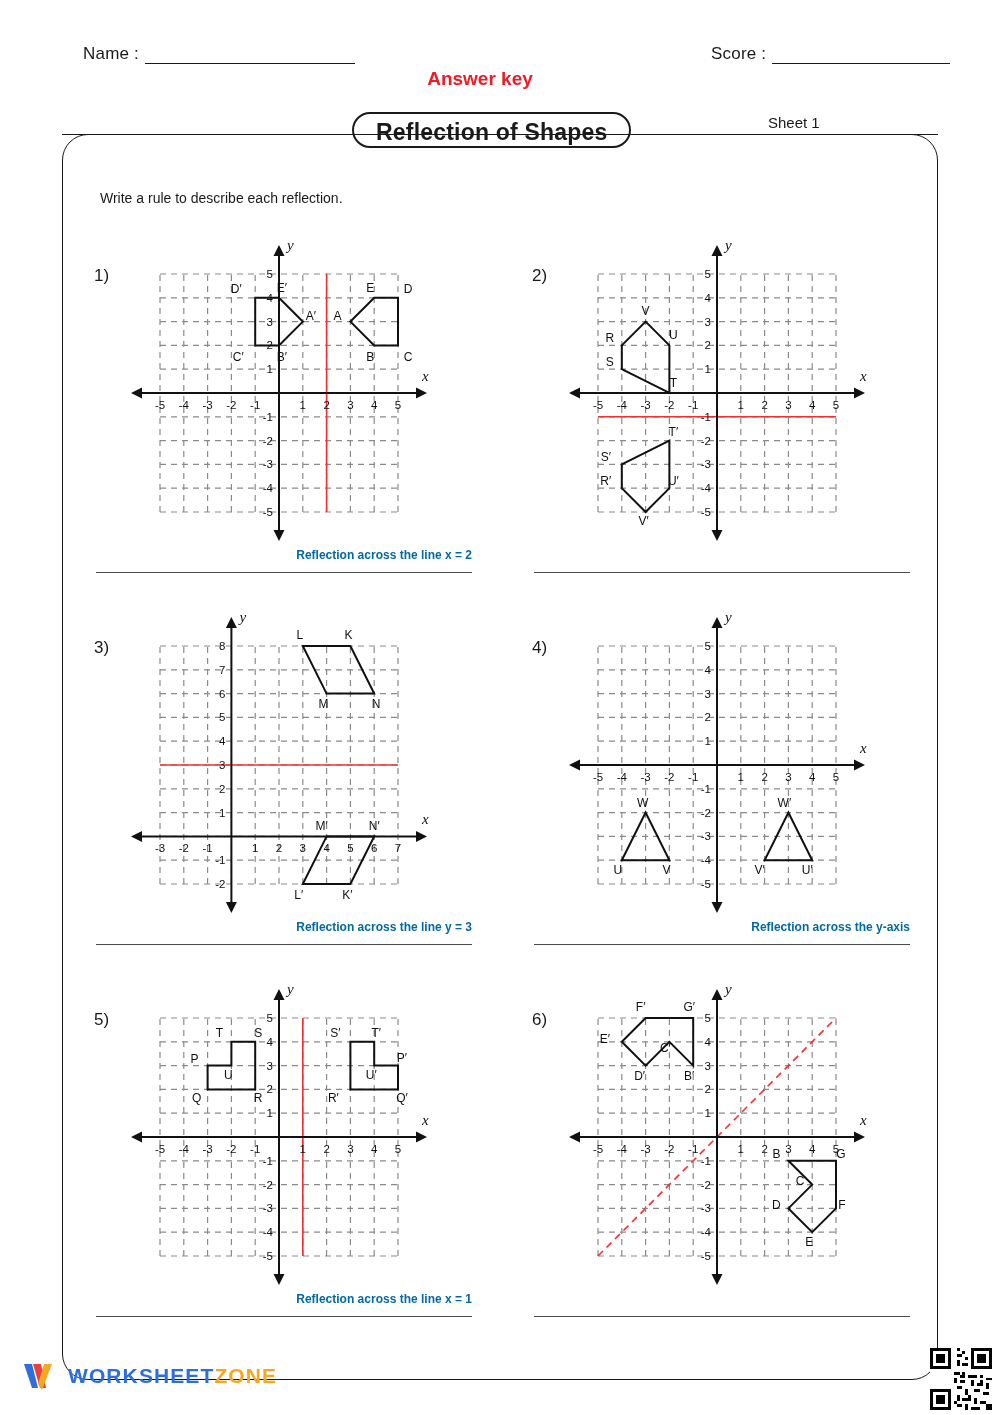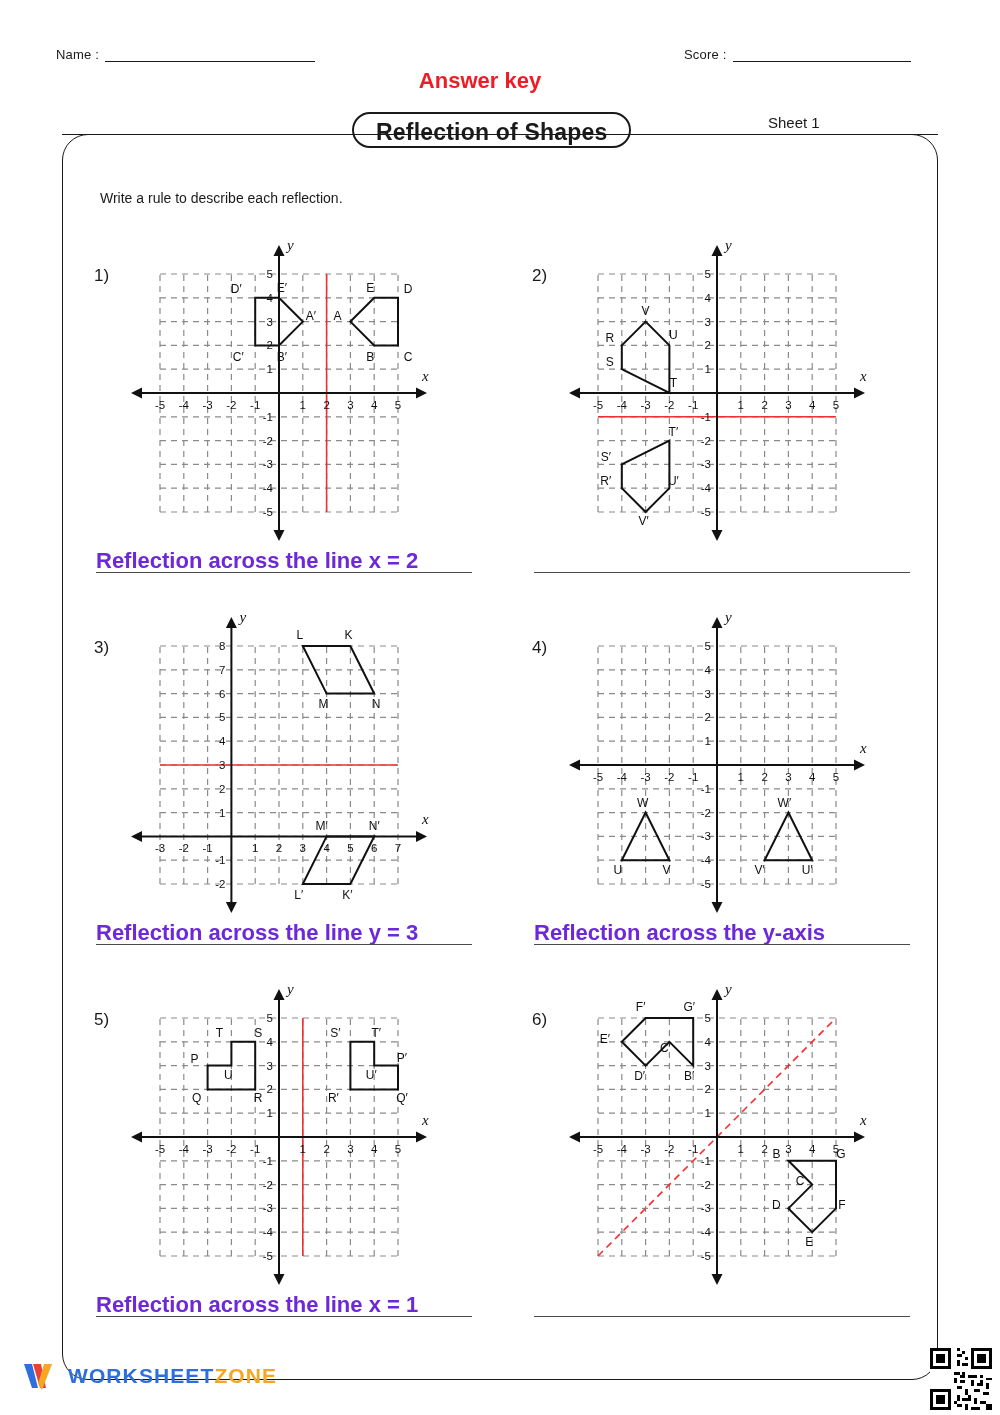--- a/index.html
+++ b/index.html
@@ -8,27 +8,27 @@
     width:1000px; height:1415px;
     background:#ffffff;
     font-family:"Liberation Sans", sans-serif;
     color:#1a1a1a;
     position:relative;
     overflow:hidden;
   }
   
   .header { position:absolute; top:44px; left:0; width:1000px; height:40px; }
   .name-row { position:absolute; left:56px; top:0; display:flex; align-items:flex-end; }
-  .name-label { font-size:13px; letter-spacing:.2px; }
+  .name-label { font-size:17px; letter-spacing:.2px;margin-left:27px; }
   .blank-line { display:inline-block; border-bottom:1.6px solid #1a1a1a; margin-left:6px; }
   .score-row { position:absolute; left:684px; top:0; display:flex; align-items:flex-end; }
 
   .answer-key {
     position:absolute; top:68px; left:0; width:960px;
-    text-align:center; color:#ee1c25; font-weight:bold; font-size:22px;
+    text-align:center; color:#ee1c25; font-weight:bold; font-size:19px;
   }
 
   
   .title-wrap { position:absolute; top:112px; left:0; width:1000px; height:44px; }
   .title-rule {
     position:absolute; top:22px; left:62px; width:876px; height:0;
     border-top:1.8px solid #1a1a1a;
   }
   .title-pill {
     position:absolute; top:0; left:352px;
@@ -55,22 +55,22 @@
   }
 
   
   .problems { position:absolute; top:248px; left:62px; width:876px; }
   .prob {
     position:absolute; width:438px; height:372px;
   }
   .prob-num { position:absolute; left:32px; top:18px; font-size:17px; }
   .graph-holder { position:absolute; left:52px; top:0; }
   .answer {
-    position:absolute; left:34px; top:300px; width:376px; text-align:left;
-    color:#6d28d9; font-weight:bold; font-size:22px; white-space:nowrap;
+    position:absolute; left:34px; top:300px; width:376px; text-align:right;
+    color:#0369a1; font-weight:bold; font-size:12px; white-space:nowrap;
   }
   .answer-rule {
     position:absolute; left:34px; top:324px; width:376px;
     border-top:1.8px solid #4a4a4a;
   }
 
   
   .footer { position:absolute; top:1346px; left:0; width:1000px; height:69px; }
   .logo-wrap { position:absolute; left:20px; top:10px; display:flex; align-items:center;text-align:center; }
   .logo-text { font-size:21px; font-weight:bold; letter-spacing:1.1px; margin-left:8px; }

